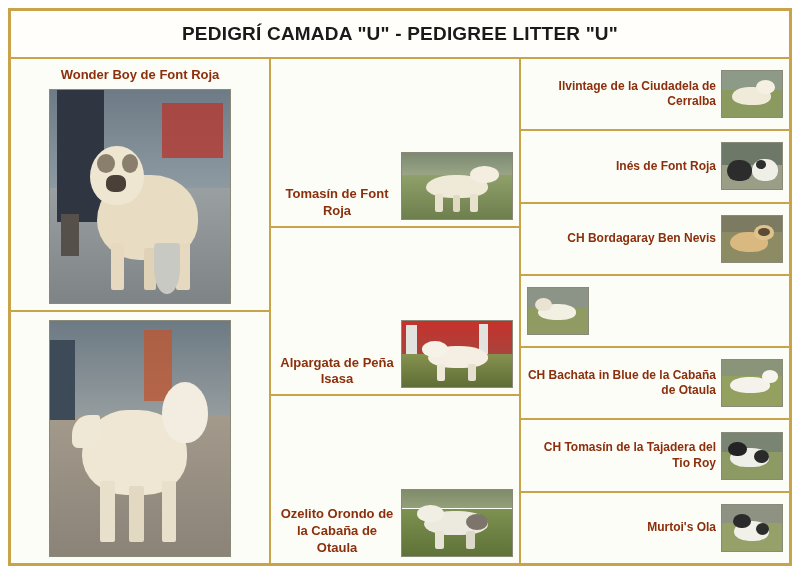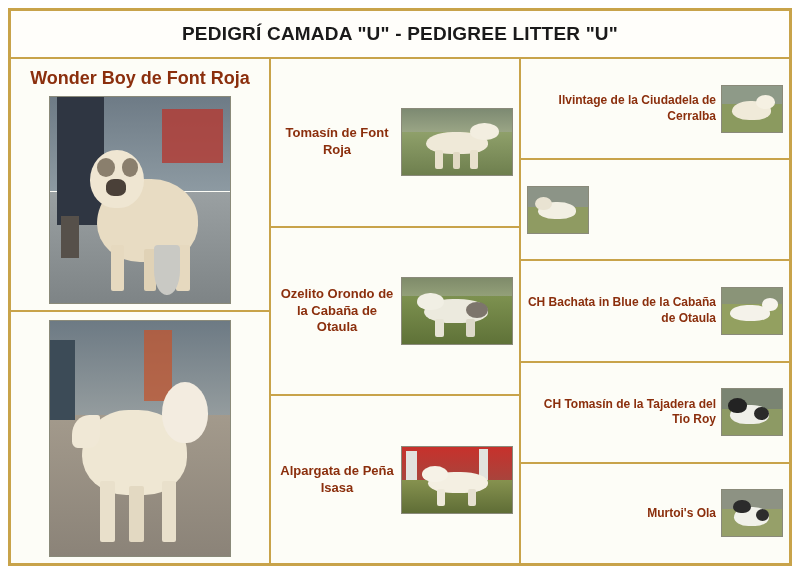--- a/index.html
+++ b/index.html
@@ -61,21 +61,21 @@
   .subject-cell {
     flex: 1;
     display: flex;
     flex-direction: column;
     align-items: center;
     padding: 8px 6px 6px 6px;
     overflow: hidden;
   }
   .subject-cell + .subject-cell { border-top: 2px solid #c8a34a; }
   .subject-name {
-    font-size: 18px;
+    font-size: 13px;
     font-weight: bold;
     color: #8b2f0d;
     text-align: center;
     line-height: 1.25;
     margin-bottom: 6px;
   }
   .subject-photo {
     flex: 1;
     width: 182px;
     border: 1px solid #8a8a7a;
@@ -87,21 +87,21 @@
     width: 250px;
     min-width: 250px;
     border-right: 2px solid #c8a34a;
     display: flex;
     flex-direction: column;
   }
   .parent-cell {
     flex: 1;
     display: flex;
     flex-direction: row;
-    align-items: center;
+    align-items: flex-end;
     padding: 6px 6px;
     overflow: hidden;
   }
   .parent-cell + .parent-cell { border-top: 2px solid #c8a34a; }
   .parent-name {
     width: 124px;
     font-size: 13px;
     font-weight: bold;
     color: #8b2f0d;
     text-align: center;
@@ -234,68 +234,92 @@
               <div class="dog" style="left:22%;top:34%;width:56%;height:34%;background:#efe9d8;"></div>
               <div class="dog-head" style="left:62%;top:20%;width:26%;height:26%;background:#f3eee0;"></div>
               <div class="leg" style="left:30%;top:62%;width:7%;height:28%;background:#e8e1cd;"></div>
               <div class="leg" style="left:46%;top:64%;width:7%;height:26%;background:#e1d9c4;"></div>
               <div class="leg" style="left:62%;top:62%;width:7%;height:28%;background:#e8e1cd;"></div>
             </div>
           </div>
         </div>
 
         <div class="parent-cell">
-          <div class="parent-name">Ozelito Orondo de la Cabaña de Otaula</div>
-          <div class="parent-photo">
-            <div class="ph">
-              <div class="sky" style="height:28%;background:linear-gradient(180deg,#7f8b6a,#93a079);"></div>
-              <div class="ground" style="height:72%;background:linear-gradient(180deg,#7d9150,#5f7238);"></div>
-              <div class="dog" style="left:20%;top:32%;width:58%;height:36%;background:#eceade;"></div>
-              <div class="dog-head" style="left:14%;top:22%;width:24%;height:26%;background:#f1efe4;"></div>
-              <div class="patch" style="left:58%;top:36%;width:20%;height:24%;background:#7d756c;"></div>
-              <div class="leg" style="left:30%;top:62%;width:8%;height:28%;background:#e7e4d6;"></div>
-              <div class="leg" style="left:58%;top:62%;width:8%;height:28%;background:#ddd9c9;"></div>
-            </div>
-          </div>
-        </div>
-
-        <div class="parent-cell">
           <div class="parent-name">Alpargata de Peña Isasa</div>
           <div class="parent-photo">
             <div class="ph">
               <div class="sky" style="height:50%;background:linear-gradient(180deg,#c7312c,#a8443c);"></div>
               <div class="ground" style="height:50%;background:linear-gradient(180deg,#86924f,#5f6d36);"></div>
               <div style="position:absolute;left:4%;top:6%;width:10%;height:44%;background:#e2e2de;"></div>
               <div style="position:absolute;left:70%;top:4%;width:8%;height:46%;background:#e2e2de;"></div>
               <div class="dog" style="left:24%;top:38%;width:54%;height:32%;background:#f4efe2;"></div>
               <div class="dog-head" style="left:18%;top:30%;width:24%;height:24%;background:#f6f2e7;"></div>
               <div class="leg" style="left:32%;top:64%;width:7%;height:26%;background:#eee9da;"></div>
               <div class="leg" style="left:60%;top:64%;width:7%;height:26%;background:#e6e0d0;"></div>
             </div>
           </div>
         </div>
 
+        <div class="parent-cell">
+          <div class="parent-name">Ozelito Orondo de la Cabaña de Otaula</div>
+          <div class="parent-photo">
+            <div class="ph">
+              <div class="sky" style="height:28%;background:linear-gradient(180deg,#7f8b6a,#93a079);"></div>
+              <div class="ground" style="height:72%;background:linear-gradient(180deg,#7d9150,#5f7238);"></div>
+              <div class="dog" style="left:20%;top:32%;width:58%;height:36%;background:#eceade;"></div>
+              <div class="dog-head" style="left:14%;top:22%;width:24%;height:26%;background:#f1efe4;"></div>
+              <div class="patch" style="left:58%;top:36%;width:20%;height:24%;background:#7d756c;"></div>
+              <div class="leg" style="left:30%;top:62%;width:8%;height:28%;background:#e7e4d6;"></div>
+              <div class="leg" style="left:58%;top:62%;width:8%;height:28%;background:#ddd9c9;"></div>
+            </div>
+          </div>
+        </div>
+
 
       </div>
 
       <div id="col-grand">
 
         <div class="grand-cell">
           <div class="grand-name">Ilvintage de la Ciudadela de Cerralba</div>
           <div class="grand-photo">
             <div class="ph">
               <div class="sky" style="height:40%;background:#8e9a88;"></div>
               <div class="ground" style="height:60%;background:#8b9a5f;"></div>
               <div class="dog" style="left:16%;top:34%;width:66%;height:40%;background:#f0ead9;"></div>
               <div class="dog-head" style="left:56%;top:20%;width:32%;height:30%;background:#f5f0e2;"></div>
             </div>
           </div>
         </div>
 
-
+        <div class="grand-cell">
+          <div class="grand-name">Inés de Font Roja</div>
+          <div class="grand-photo">
+            <div class="ph">
+              <div class="sky" style="height:46%;background:#6e7868;"></div>
+              <div class="ground" style="height:54%;background:#9a9e86;"></div>
+              <div class="dog" style="left:8%;top:36%;width:42%;height:46%;background:#2c2c2c;"></div>
+              <div class="dog" style="left:50%;top:34%;width:44%;height:48%;background:#efefe8;"></div>
+              <div class="patch" style="left:56%;top:36%;width:18%;height:20%;background:#2e2e2e;"></div>
+            </div>
+          </div>
+        </div>
+
+        <div class="grand-cell">
+          <div class="grand-name">CH Bordagaray Ben Nevis</div>
+          <div class="grand-photo">
+            <div class="ph">
+              <div class="sky" style="height:36%;background:#7d7a62;"></div>
+              <div class="ground" style="height:64%;background:#8d8b63;"></div>
+              <div class="dog" style="left:14%;top:36%;width:62%;height:42%;background:#d9b97f;"></div>
+              <div class="dog-head" style="left:54%;top:20%;width:32%;height:32%;background:#e0c38c;"></div>
+              <div class="patch" style="left:60%;top:26%;width:20%;height:18%;background:#5a4a36;"></div>
+            </div>
+          </div>
+        </div>
 
         <div class="grand-cell">
           <div class="grand-photo">
             <div class="ph">
               <div class="sky" style="height:44%;background:#8c9487;"></div>
               <div class="ground" style="height:56%;background:#8f9b62;"></div>
               <div class="dog" style="left:16%;top:34%;width:64%;height:36%;background:#f2efe3;"></div>
               <div class="dog-head" style="left:12%;top:22%;width:28%;height:28%;background:#e9e3d2;"></div>
             </div>
           </div>

